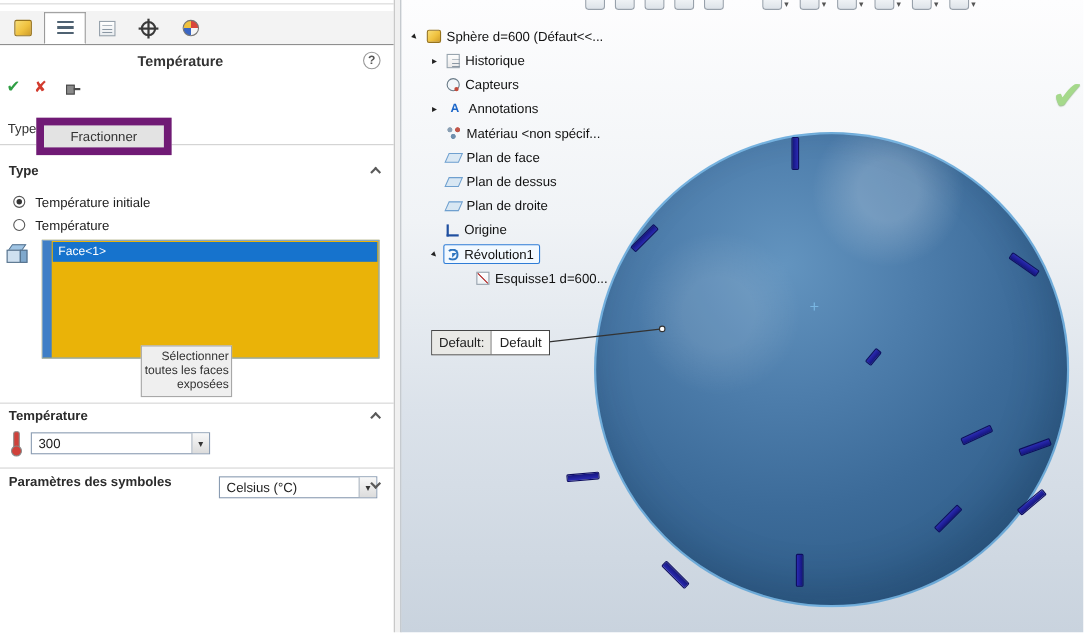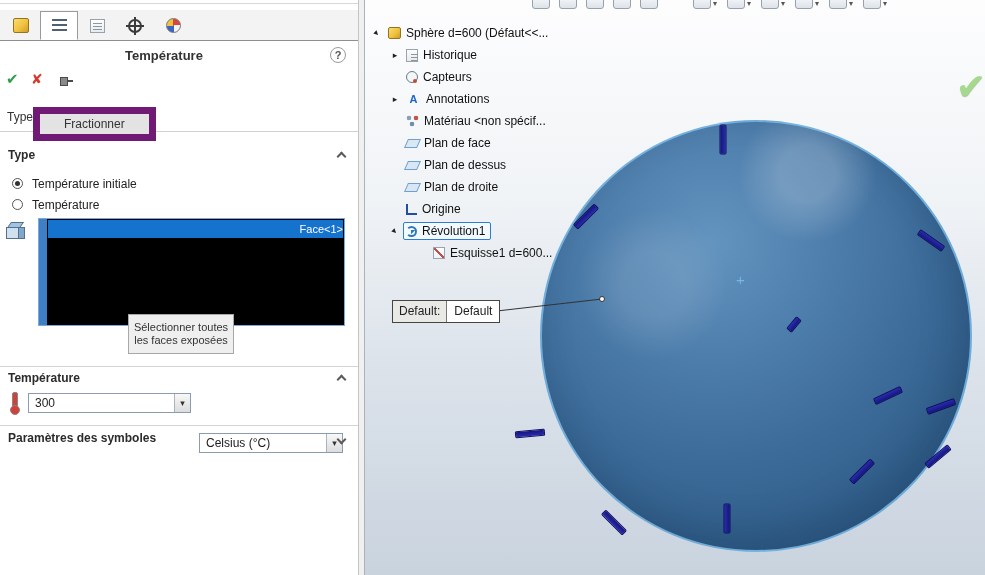--- a/index.html
+++ b/index.html
@@ -49,31 +49,31 @@
   .radio-row { position:absolute; left:12px; display:flex; align-items:center; gap:9px; height:15px; }
   .r1 { top:176px; } .r2 { top:197px; }
   .radio { width:11px; height:11px; border:1px solid #555; border-radius:50%; background:#fff; flex:0 0 auto; }
   .radio.checked::after { content:""; display:block; width:5px; height:5px; margin:2px; border-radius:50%; background:#333; }
 
   .face-sel-icon { position:absolute; left:6px; top:222px; width:20px; height:18px; }
   .face-sel-icon .fsi-top { position:absolute; left:3px; top:0; width:13px; height:6px; background:#9fc4e4; border:1px solid #55708a; transform:skewX(-35deg); }
   .face-sel-icon .fsi-front { position:absolute; left:0; top:5px; width:13px; height:12px; background:#cfe0ef; border:1px solid #55708a; }
   .face-sel-icon .fsi-side { position:absolute; left:12px; top:5px; width:7px; height:12px; background:#7fa8cc; border:1px solid #55708a; }
 
-  .listbox { position:absolute; left:38px; top:218px; width:307px; height:108px; background:#000000; border:1px solid #7da7d8;text-align:right; }
+  .listbox { position:absolute; left:38px; top:218px; width:307px; height:108px; background:#eab308; border:1px solid #7da7d8; }
   .sel-strip { position:absolute; left:0; top:0; bottom:0; width:8px; background:#3f7fc6; }
   .sel-items { position:absolute; left:8px; right:0; top:0; }
   .sel-item { height:18px; line-height:18px; margin:1px; padding-left:5px; font-size:11px; }
   .sel-item.selected { background:#1673cd; color:#fff; }
   .sel-grip { position:absolute; bottom:1px; left:50%; transform:translateX(-50%); width:24px; height:3px;
     background:radial-gradient(circle at 3px 1.5px,#6f8292 0 1.2px,rgba(0,0,0,0) 1.7px),
                radial-gradient(circle at 12px 1.5px,#6f8292 0 1.2px,rgba(0,0,0,0) 1.7px),
                radial-gradient(circle at 21px 1.5px,#6f8292 0 1.2px,rgba(0,0,0,0) 1.7px); }
 
-  .select-all { position:absolute; left:128px; top:314px; width:106px; min-height:40px; background:#efefef; border:1px solid #a8a8a8; font-family:inherit; font-size:11px; line-height:1.18; color:#333; padding:3px 2px; text-align:center; }
+  .select-all { position:absolute; left:128px; top:314px; width:83px; min-height:40px; background:#efefef; border:1px solid #a8a8a8; font-family:inherit; font-size:11px; line-height:1.18; color:#333; padding:3px 2px; text-align:right; }
 
   .sep { position:absolute; left:0; right:0; height:1px; background:#d4d4d4; }
   .s1 { top:366px; } .s2 { top:425px; }
 
   .thermo-icon { position:absolute; left:9px; top:392px; width:10px; height:21px; }
   .thermo-icon::before { content:""; position:absolute; left:3px; top:0; width:4px; height:15px; background:#d0413a; border:1px solid #888; border-radius:2px; }
   .thermo-icon::after { content:""; position:absolute; left:1px; top:13px; width:8px; height:8px; background:#d0413a; border:1px solid #888; border-radius:50%; }
 
   .combo { position:absolute; top:393px; height:20px; background:#fff; border:1px solid #8a9cb2; line-height:18px; }
   .value-combo { left:28px; width:163px; }

